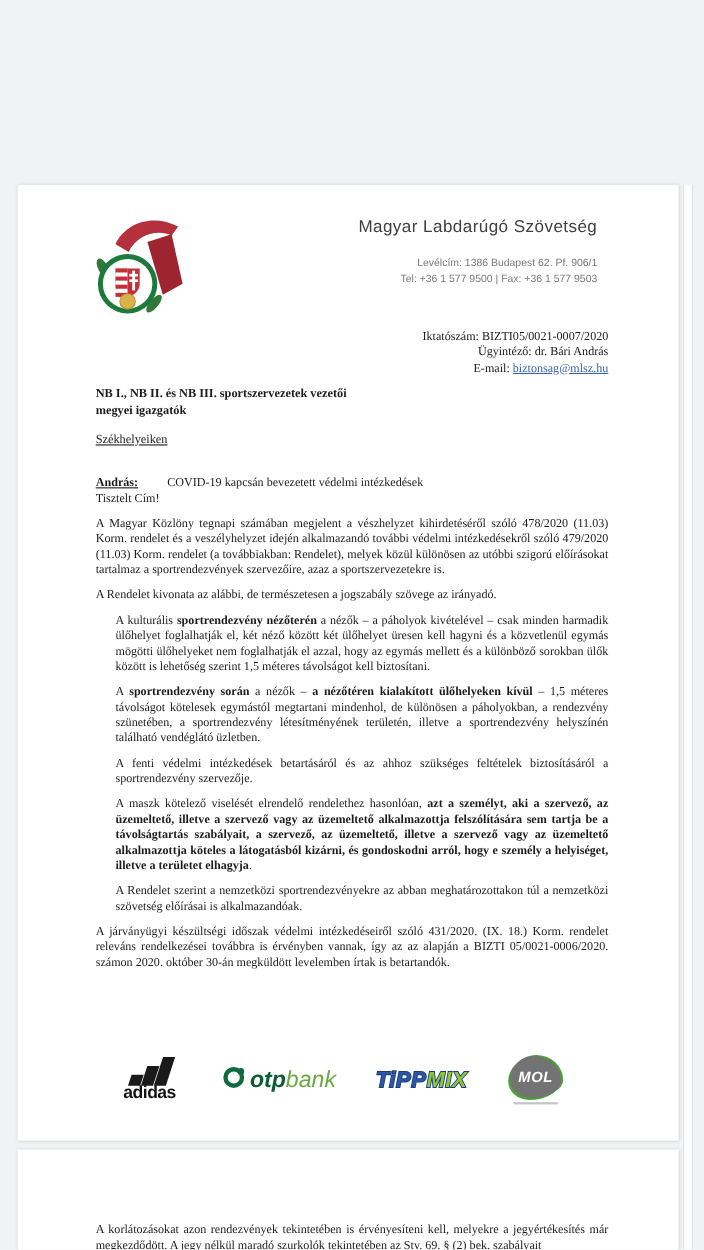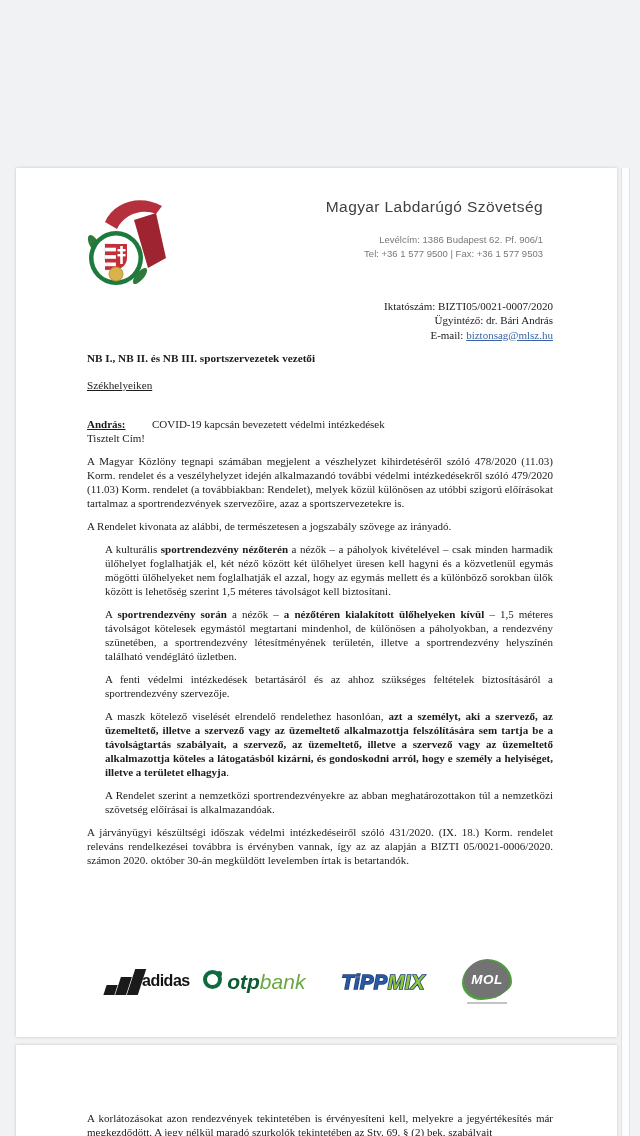--- a/index.html
+++ b/index.html
@@ -75,21 +75,21 @@
 
   
   .sponsors {
     position: absolute;
     left: 89px; top: 783px;
     width: 408px; height: 62px;
     display: flex; align-items: center; justify-content: space-between;
     font-family: "Liberation Sans", sans-serif;
   }
   
-  .adidas { display: flex; flex-direction: row; align-items: center; width: 62px; }
+  .adidas { display: flex; flex-direction: column; align-items: center; width: 62px; }
   .adidas-bars { display: flex; align-items: flex-end; gap: 2px; height: 26px; }
   .adidas-bars i { display: block; width: 11px; background: #1a1a1a; transform: skewX(-18deg); }
   .adidas-bars i:nth-child(1) { height: 10px; }
   .adidas-bars i:nth-child(2) { height: 18px; }
   .adidas-bars i:nth-child(3) { height: 26px; }
   .adidas-word { font-size: 16px; font-weight: bold; color: #141414; letter-spacing: -0.5px; margin-top: -2px; }
   
   .otp { display: flex; align-items: flex-start; gap: 5px; }
   .otp-icon { position: relative; width: 19px; height: 19px; border: 4.5px solid #0d6b3f; border-radius: 50%; }
   .otp-icon::after { content: ""; position: absolute; right: -4px; top: -3px; width: 6px; height: 6px; background: #0d6b3f; border-radius: 50%; }
@@ -163,20 +163,21 @@
     </div>
 
     <div class="meta-block">
       <div>Iktatószám: BIZTI05/0021-0007/2020</div>
       <div>Ügyintéző: dr. Bári András</div>
       <div><span>E-mail: </span><a href="#" class="email-link">biztonsag@mlsz.hu</a></div>
     </div>
 
     <div class="letter-body">
       <div class="recipient-line">NB I., NB II. és NB III. sportszervezetek vezetői</div>
+      <div class="recipient-line">megyei igazgatók</div>
       <div class="location-line">Székhelyeiken</div>
       <div class="subject-row">
         <span class="subject-label"><span>András:</span></span><span>COVID-19 kapcsán bevezetett védelmi intézkedések</span>
       </div>
       <div class="salutation">Tisztelt Cím!</div>
       <div>
           <p class="para"><span>A Magyar Közlöny tegnapi számában megjelent a vészhelyzet kihirdetéséről szóló 478/2020 (11.03) Korm. rendelet és a veszélyhelyzet idején alkalmazandó további védelmi intézkedésekről szóló 479/2020 (11.03) Korm. rendelet (a továbbiakban: Rendelet), melyek közül különösen az utóbbi szigorú előírásokat tartalmaz a sportrendezvények szervezőire, azaz a sportszervezetekre is.</span></p>
           <p class="para"><span>A Rendelet kivonata az alábbi, de természetesen a jogszabály szövege az irányadó.</span></p>
           <p class="para indent"><span>A kulturális </span><b>sportrendezvény nézőterén</b><span> a nézők – a páholyok kivételével – csak minden harmadik ülőhelyet foglalhatják el, két néző között két ülőhelyet üresen kell hagyni és a közvetlenül egymás mögötti ülőhelyeket nem foglalhatják el azzal, hogy az egymás mellett és a különböző sorokban ülők között is lehetőség szerint 1,5 méteres távolságot kell biztosítani.</span></p>
           <p class="para indent"><span>A </span><b>sportrendezvény során</b><span> a nézők – </span><b>a nézőtéren kialakított ülőhelyeken kívül</b><span> – 1,5 méteres távolságot kötelesek egymástól megtartani mindenhol, de különösen a páholyokban, a rendezvény szünetében, a sportrendezvény létesítményének területén, illetve a sportrendezvény helyszínén található vendéglátó üzletben.</span></p>

